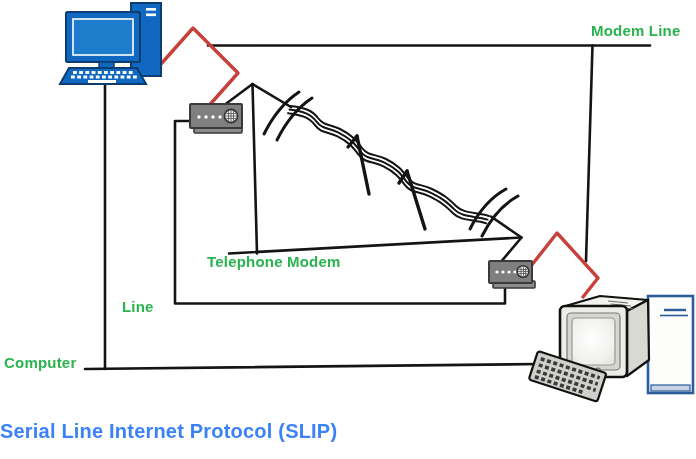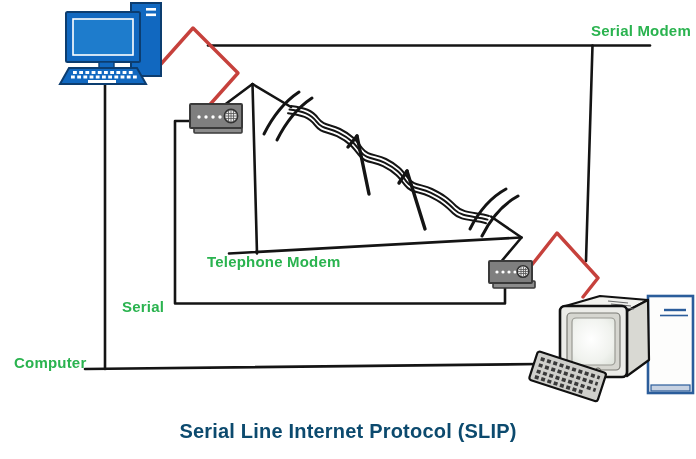--- a/index.html
+++ b/index.html
@@ -8,24 +8,24 @@
     font-family:"Liberation Sans", sans-serif;
   }
   #stage svg{position:absolute;left:0;top:0;}
   .lbl{
     position:absolute;font-weight:bold;font-size:15px;line-height:16px;
     color:#2ab34f;white-space:nowrap;letter-spacing:0.2px;
   }
   .lbl-serial{left:591px;top:23px;}
   .lbl-telephone{left:207px;top:254px;}
   .lbl-modem{left:122px;top:299px;}
-  .lbl-computer{left:14px;top:355px;}
+  .lbl-computer{left:4px;top:355px;}
   .title{
-    position:absolute;left:0;top:420px;width:100%;text-align:center;
-    font-weight:bold;font-size:20px;color:#0c4a6e;letter-spacing:0.2px;
+    position:absolute;left:0;top:420px;width:100%;
+    font-weight:bold;font-size:20px;color:#3b82f6;letter-spacing:0.2px;
   }
 </style>
 </head>
 <body>
 
 <div id="stage">
 
   <svg width="696" height="459" viewBox="0 0 696 459">
     <defs>
       <radialGradient id="crt" cx="45%" cy="45%" r="75%">
@@ -171,19 +171,19 @@
         <g stroke="#3a3a3a" stroke-width="3.6" stroke-dasharray="4 2.6">
           <line x1="5" y1="6.5" x2="67" y2="6.5"></line>
           <line x1="5" y1="13" x2="67" y2="13"></line>
           <line x1="5" y1="19.5" x2="67" y2="19.5"></line>
           <line x1="5" y1="25.5" x2="55" y2="25.5"></line>
         </g>
       </g>
     </g>
   </svg>
 
-  <div class="lbl lbl-serial">Serial Modem</div>
+  <div class="lbl lbl-serial">Modem Line</div>
   <div class="lbl lbl-telephone">Telephone Modem</div>
-  <div class="lbl lbl-modem">Serial</div>
+  <div class="lbl lbl-modem">Line</div>
   <div class="lbl lbl-computer">Computer</div>
   <div class="title">Serial Line Internet Protocol (SLIP)</div>
 
 </div>
 
 </body></html>

